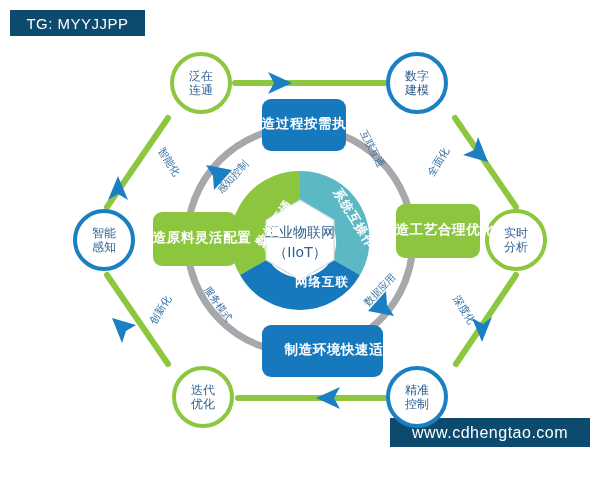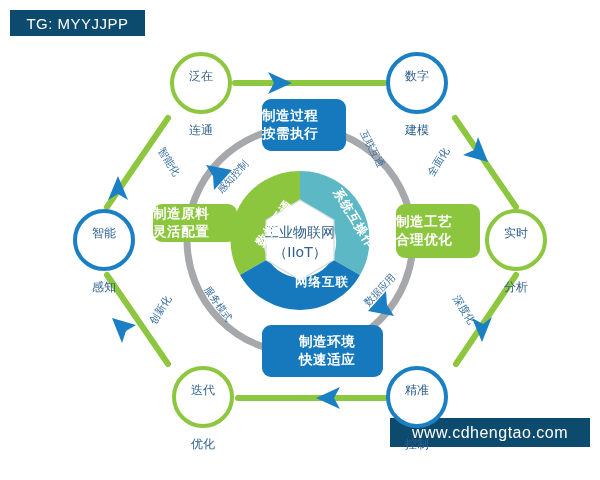--- a/index.html
+++ b/index.html
@@ -59,34 +59,36 @@
     flex-direction: column;
     align-items: center;
     justify-content: center;
     line-height: 1.18;
     font-size: 12px;
     color: #2d5f8f;
     z-index: 5;
   }
   .node.green { border: 4px solid #8dc63f; }
   .node.blue  { border: 4px solid #1b7fc4; }
-  .node span { display: block; white-space: nowrap; margin-top: 40px; }
+  .node span { display: block; white-space: nowrap; }
   
   .card {
     position: absolute;
     border-radius: 9px;
     display: flex;
-    flex-direction: column;
+    flex-direction: row;
+    align-items: center;
     justify-content: center;
     color: #ffffff;
     font-size: 13.5px;
     font-weight: bold;
     line-height: 1.3;
     letter-spacing: 0.6px;
     z-index: 6;
+    font-family: Liberation Mono, monospace;
   }
   .card.green { background: #8cc63e; }
   .card.blue  { background: #1779bd; }
   .card span { display: block; white-space: nowrap; }
   
   #hex-center {
     position: absolute;
     left: 265px;
     top: 205px;
     width: 70px;
@@ -229,21 +231,21 @@
   <div class="node blue" style="left:73px; top:209px;">
     <span>智能</span>
     <span>感知</span>
   </div>
 
   <div class="card blue" style="left:262px; top:99px; width:84px; height:52px;">
     <span>制造过程</span>
     <span>按需执行</span>
   </div>
 
-  <div class="card green" style="left:153px; top:204px; width:84px; height:38px;">
+  <div class="card green" style="left:153px; top:212px; width:84px; height:54px;">
     <span>制造原料</span>
     <span>灵活配置</span>
   </div>
 
   <div class="card green" style="left:396px; top:204px; width:84px; height:54px;">
     <span>制造工艺</span>
     <span>合理优化</span>
   </div>
 
   <div class="card blue" style="left:262px; top:325px; width:84px; height:52px;padding-left:37px;">

